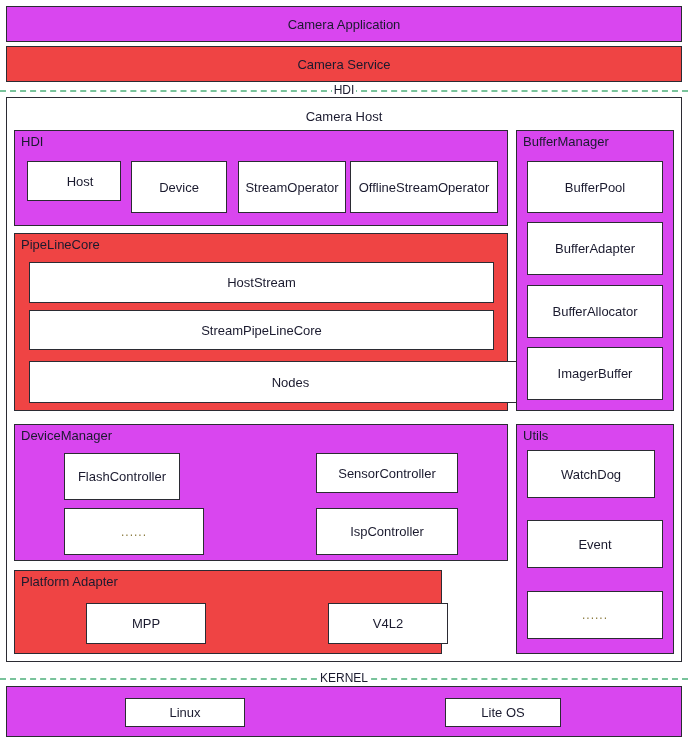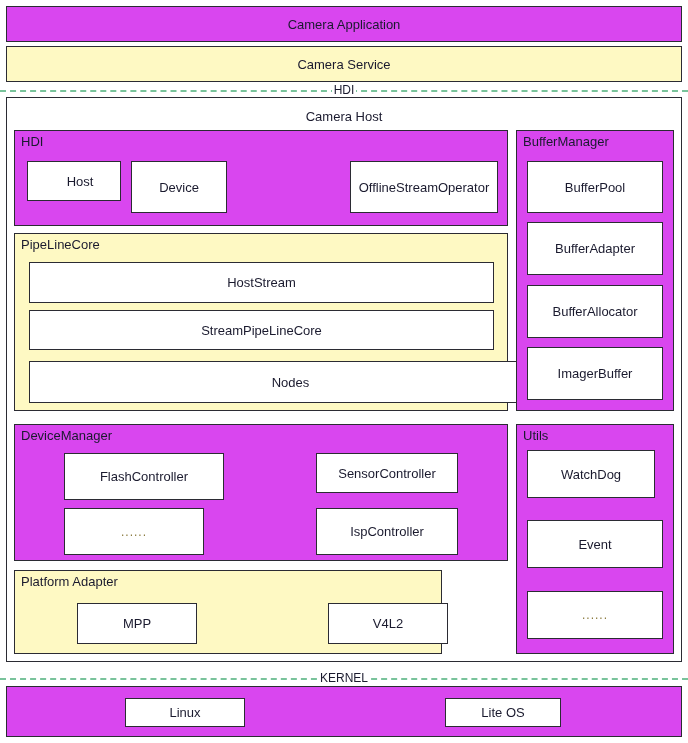--- a/index.html
+++ b/index.html
@@ -8,21 +8,21 @@
     background:#ffffff;
     font-family:"Liberation Sans","DejaVu Sans",sans-serif;
     color:#1a1a2e;
     -webkit-font-smoothing:antialiased;
   }
   .canvas{position:relative;width:688px;height:743px;box-sizing:border-box;}
 
   
   .bx{position:absolute;box-sizing:border-box;border:1px solid #2b2b33;}
   .blue{background:#d946ef;}
-  .cream{background:#fef9c3;}
+  .cream{background:#ef4444;}
   .white{background:#ffffff;}
 
   .ctr{display:flex;align-items:center;justify-content:center;}
   .lbl{font-size:13px;line-height:1;white-space:nowrap;}
   .grouplbl{position:absolute;left:6px;top:4px;font-size:13px;line-height:1;white-space:nowrap;}
 
   
   .divider{position:absolute;left:0;width:688px;height:1px;border-top:2px dashed #79c39b;}
   .divider-text{
     position:absolute;left:0;width:688px;text-align:center;
@@ -58,20 +58,23 @@
 
   <div class="bx blue" style="left:14px;top:130px;width:494px;height:96px;">
     <span class="grouplbl">HDI</span>
   </div>
   <div class="bx white ctr" style="left:27px;top:161px;width:94px;height:40px;padding-left:12px;">
     <span class="lbl">Host</span>
   </div>
   <div class="bx white ctr" style="left:131px;top:161px;width:96px;height:52px;">
     <span class="lbl">Device</span>
   </div>
+  <div class="bx white ctr" style="left:238px;top:161px;width:108px;height:52px;">
+    <span class="lbl">StreamOperator</span>
+  </div>
   <div class="bx white ctr" style="left:350px;top:161px;width:148px;height:52px;">
     <span class="lbl">OfflineStreamOperator</span>
   </div>
 
   <div class="bx cream" style="left:14px;top:233px;width:494px;height:178px;">
     <span class="grouplbl">PipeLineCore</span>
   </div>
   <div class="bx white ctr" style="left:29px;top:262px;width:465px;height:41px;">
     <span class="lbl">HostStream</span>
   </div>
@@ -94,21 +97,21 @@
   <div class="bx white ctr" style="left:527px;top:285px;width:136px;height:53px;">
     <span class="lbl">BufferAllocator</span>
   </div>
   <div class="bx white ctr" style="left:527px;top:347px;width:136px;height:53px;">
     <span class="lbl">ImagerBuffer</span>
   </div>
 
   <div class="bx blue" style="left:14px;top:424px;width:494px;height:137px;">
     <span class="grouplbl">DeviceManager</span>
   </div>
-  <div class="bx white ctr" style="left:64px;top:453px;width:160px;height:47px;">
+  <div class="bx white ctr" style="left:64px;top:453px;width:116px;height:47px;">
     <span class="lbl">FlashController</span>
   </div>
   <div class="bx white ctr" style="left:316px;top:453px;width:142px;height:40px;">
     <span class="lbl">SensorController</span>
   </div>
   <div class="bx white ctr" style="left:64px;top:508px;width:140px;height:47px;">
     <span class="lbl ellipsis">......</span>
   </div>
   <div class="bx white ctr" style="left:316px;top:508px;width:142px;height:47px;">
     <span class="lbl">IspController</span>
@@ -123,21 +126,21 @@
   <div class="bx white ctr" style="left:527px;top:520px;width:136px;height:48px;">
     <span class="lbl">Event</span>
   </div>
   <div class="bx white ctr" style="left:527px;top:591px;width:136px;height:48px;">
     <span class="lbl ellipsis">......</span>
   </div>
 
   <div class="bx cream" style="left:14px;top:570px;width:428px;height:84px;">
     <span class="grouplbl">Platform Adapter</span>
   </div>
-  <div class="bx white ctr" style="left:77px;top:603px;width:120px;height:41px;">
+  <div class="bx white ctr" style="left:86px;top:603px;width:120px;height:41px;">
     <span class="lbl">MPP</span>
   </div>
   <div class="bx white ctr" style="left:328px;top:603px;width:120px;height:41px;">
     <span class="lbl">V4L2</span>
   </div>
 
   <div class="divider" style="top:678px;"></div>
   <div class="divider-text" style="top:672px;">
     <span>KERNEL</span>
   </div>

